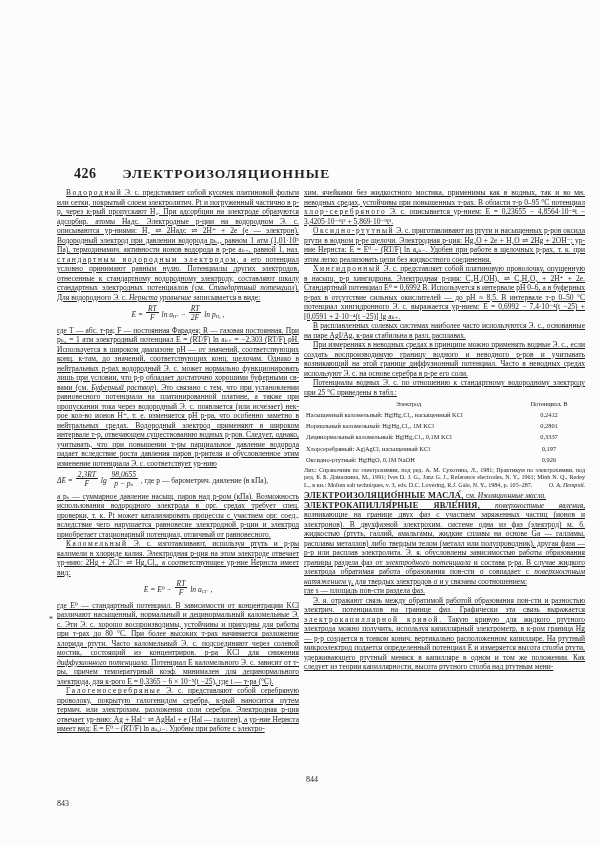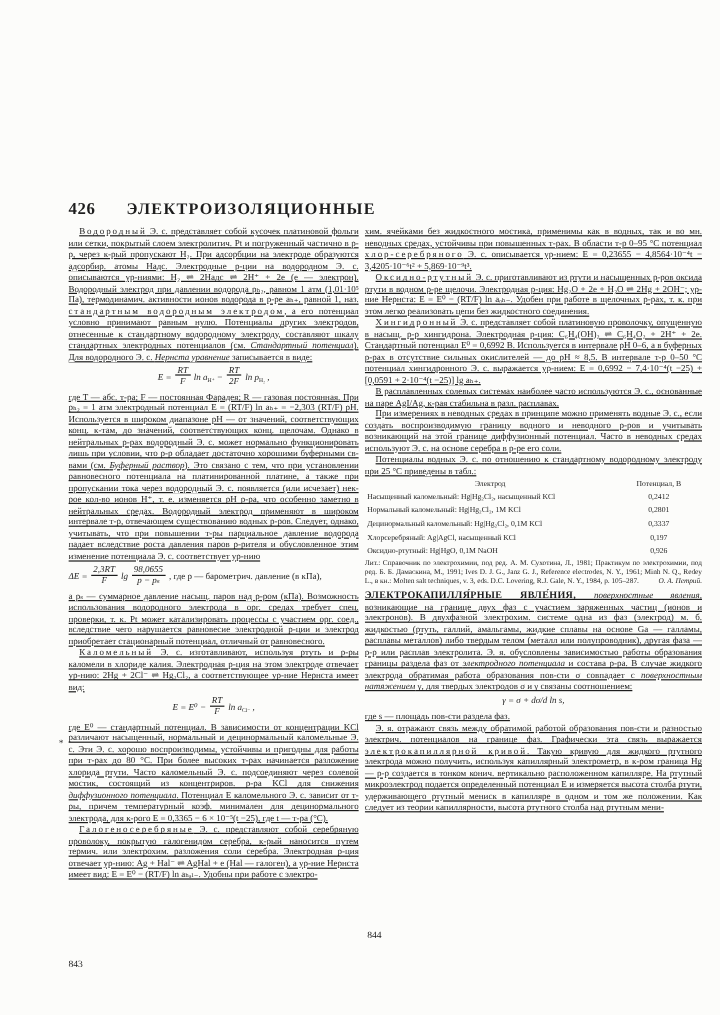--- a/index.html
+++ b/index.html
@@ -3,21 +3,21 @@
 <meta charset="utf-8">
 <style>
   html,body{margin:0;padding:0;background:#e8e8e6;}
   #page{
     position:relative;width:600px;height:846px;margin:0 auto;
     background:#fcfcfa;
     font-family:"Liberation Serif","DejaVu Serif",serif;
     color:#1d1d1d;overflow:hidden;
   }
   
-  #runhead{position:absolute;left:57px;top:166px;width:245px;display:flex;align-items:baseline;}
+  #runhead{position:absolute;left:74px;top:166px;width:245px;display:flex;align-items:baseline;}
   #runhead .pgnum{font-weight:bold;font-size:14px;letter-spacing:0.5px;}
   #runhead .rtitle{font-weight:bold;font-size:13.5px;letter-spacing:1.1px;margin-left:26px;white-space:nowrap;}
   
   .col{position:absolute;top:188px;height:624px;overflow:hidden;
        font-size:7.5px;line-height:9.5px;text-align:justify;}
   #col-left{left:57px;width:242px;}
   #col-right{left:304px;width:281px;}
   .col p{margin:0;text-decoration:underline;}
   .col p.ind{text-indent:9px;}
   
@@ -106,22 +106,22 @@
         <span class="tc1">Оксидно-ртутный: Hg|HgO, 0,1М NaOH</span>
         <span class="tc2">0,926</span>
       </div>
     </div>
 
     <div class="lit">
       <span>Лит.: Справочник по электрохимии, под ред. А. М. Сухотина, Л., 1981; Практикум по электрохимии, под ред. Б. Б. Дамаскина, М., 1991; Ives D. J. G., Janz G. J., Reference electrodes, N. Y., 1961; Minh N. Q., Redey L., в кн.: Molten salt techniques, v. 3, eds. D.C. Lovering, R.J. Gale, N. Y., 1984, p. 105–287.</span>
       <span class="sig">О. А. Петрий.</span>
     </div>
 
+    <p><span class="seg-hw">ЭЛЕКТРОИЗОЛЯЦИО́ННЫЕ МАСЛА́, </span><span class="seg-r">см. </span><span class="seg-i">Изоляционные масла.</span></p>
     <p><span class="seg-hw">ЭЛЕКТРОКАПИЛЛЯ́РНЫЕ ЯВЛЕ́НИЯ, </span><span class="seg-i">поверхностные явления, </span><span class="seg-r">возникающие на границе двух фаз с участием заряженных частиц (ионов и электронов). В двухфазной электрохим. системе одна из фаз (электрод) м. б. жидкостью (ртуть, галлий, амальгамы, жидкие сплавы на основе Ga — галламы, расплавы металлов) либо твердым телом (металл или полупроводник), другая фаза — р-р или расплав электролита. Э. я. обусловлены зависимостью работы образования границы раздела фаз от </span><span class="seg-i">электродного потенциала</span><span class="seg-r"> и состава р-ра. В случае жидкого электрода обратимая работа образования пов-сти σ совпадает с </span><span class="seg-i">поверхностным натяжением</span><span class="seg-r"> γ, для твердых электродов σ и γ связаны соотношением:</span></p>
-    <div class="formula"><span class="seg-fi">γ = σ + dσ/d ln s,</span></div>
     <p><span class="seg-r">где s — площадь пов-сти раздела фаз.</span></p>
     <p class="ind"><span class="seg-r">Э. я. отражают связь между обратимой работой образования пов-сти и разностью электрич. потенциалов на границе фаз. Графически эта связь выражается </span><span class="seg-sp">электрокапиллярной кривой</span><span class="seg-r">. Такую кривую для жидкого ртутного электрода можно получить, используя капиллярный электрометр, в к-ром граница Hg — р-р создается в тонком конич. вертикально расположенном капилляре. На ртутный микроэлектрод подается определенный потенциал E и измеряется высота столба ртути, удерживающего ртутный мениск в капилляре в одном и том же положении. Как следует из теории капиллярности, высота ртутного столба над ртутным мени-</span></p>
   </div>
 
   <span class="colnum" id="colnum-left">843</span>
   <span class="colnum" id="colnum-right">844</span>
   <span id="marginmark">*</span>
 
 </div>
 

